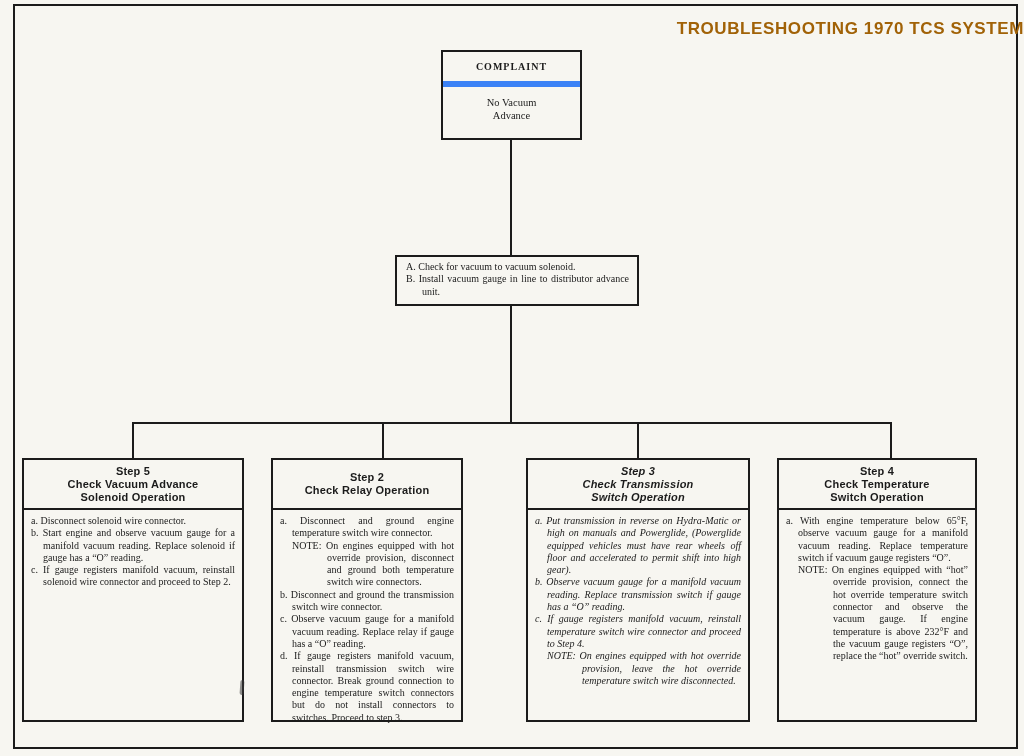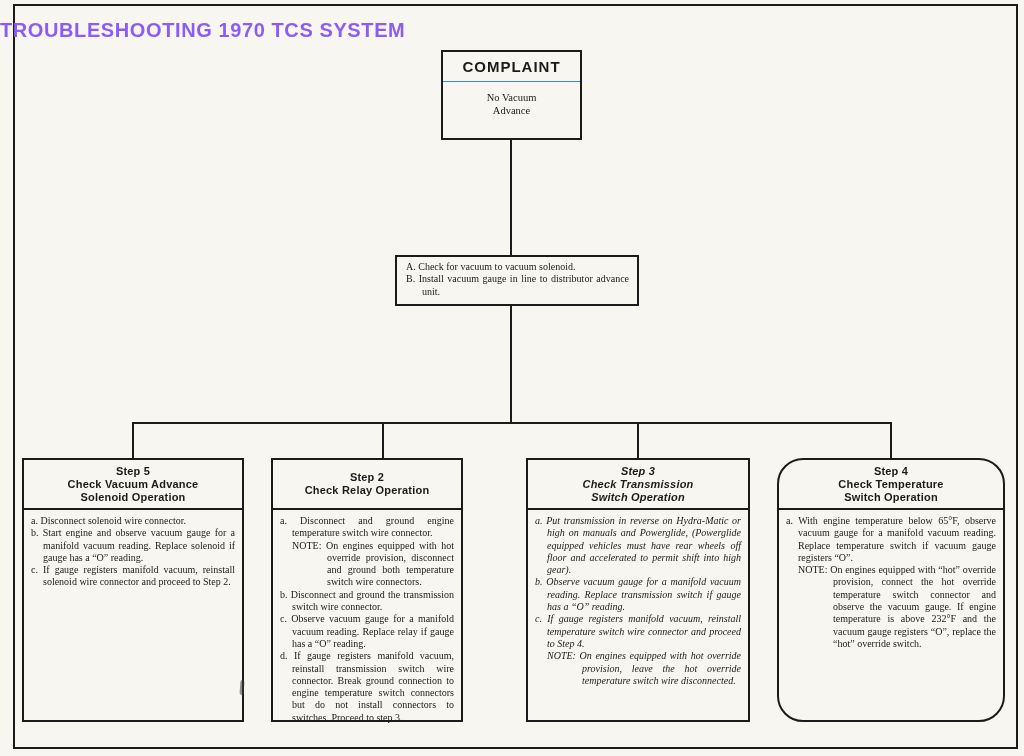--- a/index.html
+++ b/index.html
@@ -8,32 +8,32 @@
     background:#f7f6f1;
     font-family:"Liberation Serif", serif;
     color:#1b1b1b;
   }
   .abs{position:absolute;}
   #outer-border{
     left:13px;top:4px;width:1001px;height:741px;
     border:2px solid #1b1b1b;background:transparent;
   }
   #title{
-    left:0;top:19px;width:1024px;text-align:left;
+    left:0;top:19px;width:1024px;text-align:right;
     font-family:"Liberation Sans", sans-serif;
-    font-weight:bold;font-size:20px;letter-spacing:.6px;color:#8b5cf6;
+    font-weight:bold;font-size:17px;letter-spacing:.6px;color:#a16207;
   }
   .box{border:2px solid #1b1b1b;box-sizing:border-box;background:#f7f6f1;}
   
   #complaint-box{left:441px;top:50px;width:141px;height:90px;}
   #complaint-header{
-    height:29px;border-bottom:1px solid #3b82f6;
+    height:29px;border-bottom:6px solid #3b82f6;
     display:flex;align-items:center;justify-content:center;
-    font-family:Liberation Sans, sans-serif;font-weight:bold;
-    font-size:15px;letter-spacing:1px;
+    font-family:Liberation Serif, serif;font-weight:bold;
+    font-size:10px;letter-spacing:1px;
   }
   #complaint-body{
     height:44px;display:flex;flex-direction:column;align-items:center;justify-content:center;
     font-size:10.5px;line-height:13px;
   }
   
   .vline{width:2px;background:#1b1b1b;}
   .hline{height:2px;background:#1b1b1b;}
   
   #initial-checks-box{left:395px;top:255px;width:244px;height:51px;padding:4px 8px 0 9px;}
@@ -126,21 +126,21 @@
         <div>Check Transmission</div>
         <div>Switch Operation</div>
       </div>
       <div class="step-body">
         <div class="li"><span class="lab">a.</span> <span>Put transmission in reverse on Hydra-Matic or high on manuals and Powerglide, (Powerglide equipped vehicles must have rear wheels off floor and accelerated to permit shift into high gear).</span></div>
         <div class="li"><span class="lab">b.</span> <span>Observe vacuum gauge for a manifold vacuum reading. Replace transmission switch if gauge has a “O” reading.</span></div>
         <div class="li"><span class="lab">c.</span> <span>If gauge registers manifold vacuum, reinstall temperature switch wire connector and proceed to Step 4.</span></div>
         <div class="note"><span>NOTE:</span> <span>On engines equipped with hot override provision, leave the hot override temperature switch wire disconnected.</span></div>
       </div>
     </div>
-    <div class="step-box" style="left: 777px; width: 228px; border-radius: 26px;">
+    <div class="step-box" style="left: 777px; width: 200px;">
       <div class="step-header">
         <div>Step 4</div>
         <div>Check Temperature</div>
         <div>Switch Operation</div>
       </div>
       <div class="step-body">
         <div class="li"><span class="lab">a.</span> <span>With engine temperature below 65°F, observe vacuum gauge for a manifold vacuum reading. Replace temperature switch if vacuum gauge registers “O”.</span></div>
         <div class="note"><span>NOTE:</span> <span>On engines equipped with “hot” override provision, connect the hot override temperature switch connector and observe the vacuum gauge. If engine temperature is above 232°F and the vacuum gauge registers “O”, replace the “hot” override switch.</span></div>
       </div>
     </div>

